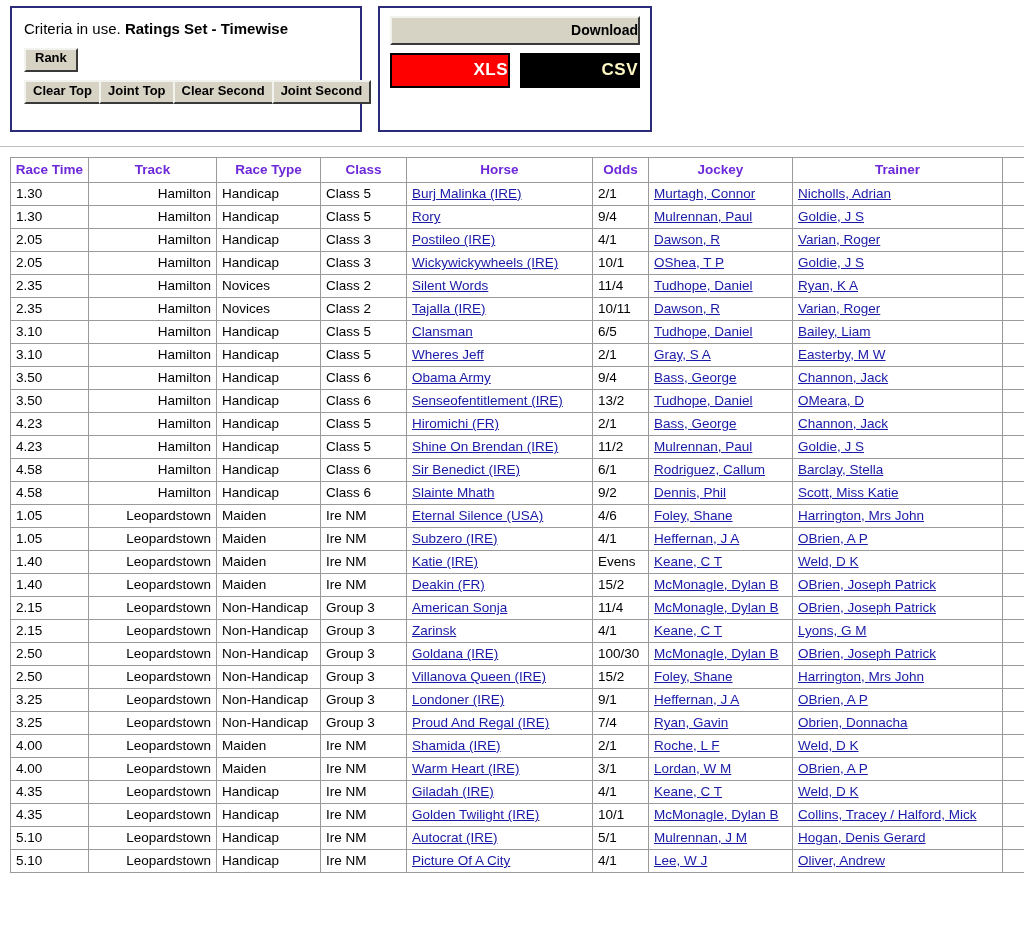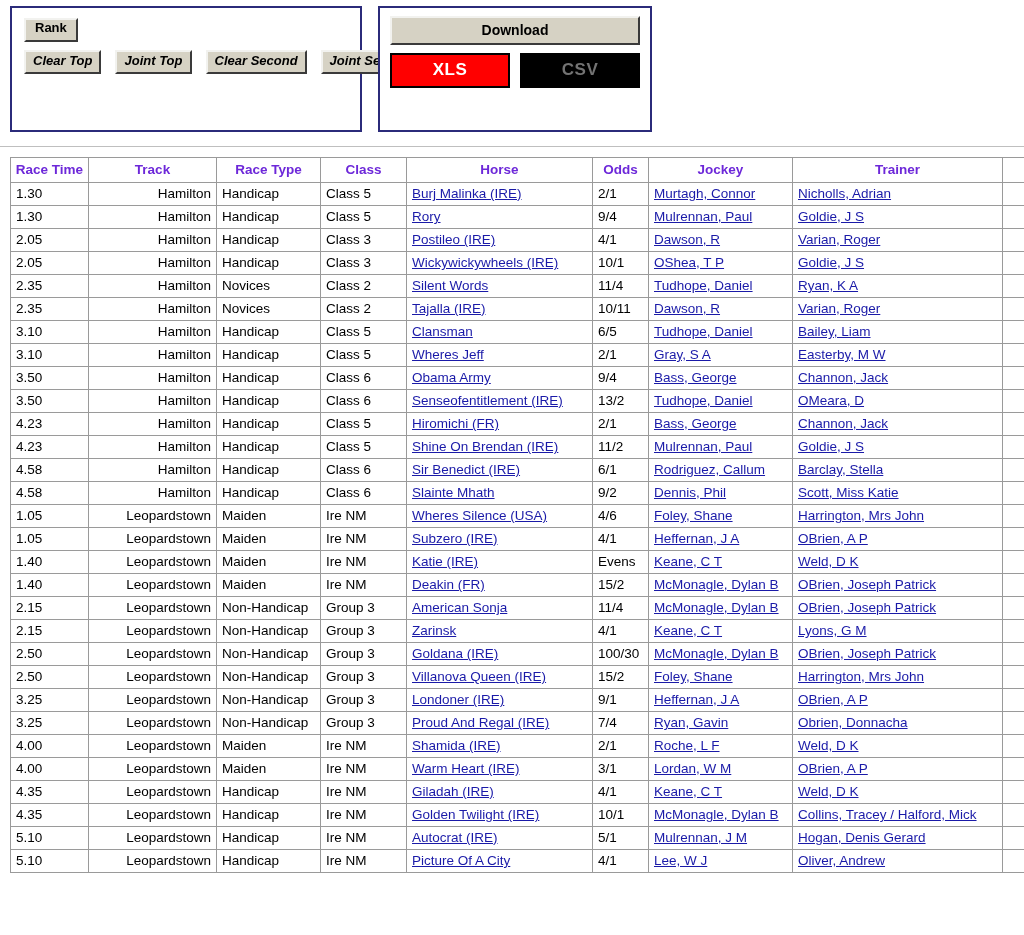--- a/index.html
+++ b/index.html
@@ -59,33 +59,32 @@
     white-space: nowrap;
   }
   .rank-row {
     margin-bottom: 8px;
   }
   .rank-row .btn {
     padding: 1px 9px 4px 9px;
   }
   .filter-row {
     display: flex;
-    gap: 16px;
-    font-style: italic;
+    gap: 0px;
   }
   .filter-row .btn {
     margin-right: -2px;
   }
 
   .download-panel {
     width: 274px;
     height: 126px;
     margin-left: 16px;
     padding: 8px 10px;
-    text-align: center;
+    text-align: right;
   }
   .dl-header {
     border: 2px solid #3a3a3a;
     border-top-color: #f2f2ef;
     border-left-color: #f2f2ef;
     background: #d6d2c4;
     font-size: 14px;
     font-weight: bold;
     padding: 4px 0 5px 0;
     margin-bottom: 8px;
@@ -103,21 +102,21 @@
     padding: 5px 0 6px 0;
     cursor: pointer;
     letter-spacing: 0.5px;
   }
   .xls {
     background: #ff0000;
     color: #ffffff;
   }
   .csv {
     background: #000000;
-    color: #737373;
+    color: #fef9c3;
   }
 
   .divider {
     border: none;
     border-top: 1px solid #bfbfbf;
     margin: 14px 0 10px 0;
     width: 100%;
   }
 
   
@@ -168,20 +167,24 @@
   col.w-extra   { width: 28px; }
 </style>
 </head>
 <body>
 
 <div class="page">
 
   <div class="top-area">
 
     <div class="panel criteria-panel">
+      <div class="criteria-line">
+        <span>Criteria in use.</span>
+        <span class="bold">Ratings Set - Timewise</span>
+      </div>
       <div class="rank-row">
         <span class="btn">Rank</span>
       </div>
       <div class="filter-row">
         <span class="btn">Clear Top</span>
         <span class="btn">Joint Top</span>
         <span class="btn">Clear Second</span>
         <span class="btn">Joint Second</span>
       </div>
     </div>
@@ -377,21 +380,21 @@
             <td class="c-left">9/2</td>
             <td class="c-left"><a class="lnk">Dennis, Phil</a></td>
             <td class="c-left"><a class="lnk">Scott, Miss Katie</a></td>
             <td></td>
           </tr>
           <tr>
             <td class="c-left">1.05</td>
             <td class="c-center">Leopardstown</td>
             <td class="c-left">Maiden</td>
             <td class="c-left">Ire NM</td>
-            <td class="c-left"><a class="lnk">Wheres Silence (USA)</a></td>
+            <td class="c-left"><a class="lnk">Eternal Silence (USA)</a></td>
             <td class="c-left">4/6</td>
             <td class="c-left"><a class="lnk">Foley, Shane</a></td>
             <td class="c-left"><a class="lnk">Harrington, Mrs John</a></td>
             <td></td>
           </tr>
           <tr>
             <td class="c-left">1.05</td>
             <td class="c-center">Leopardstown</td>
             <td class="c-left">Maiden</td>
             <td class="c-left">Ire NM</td>

